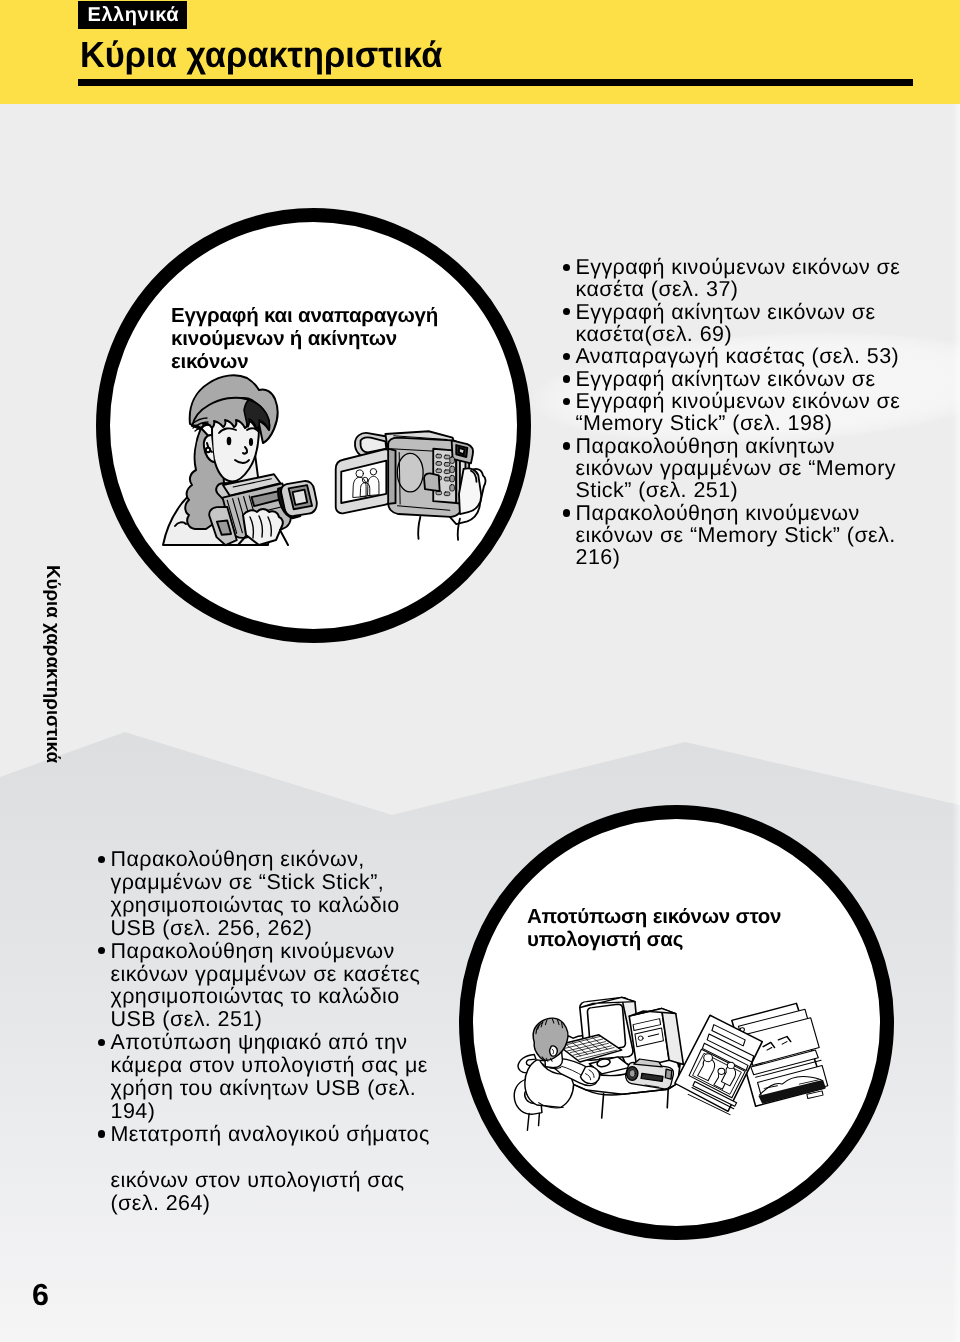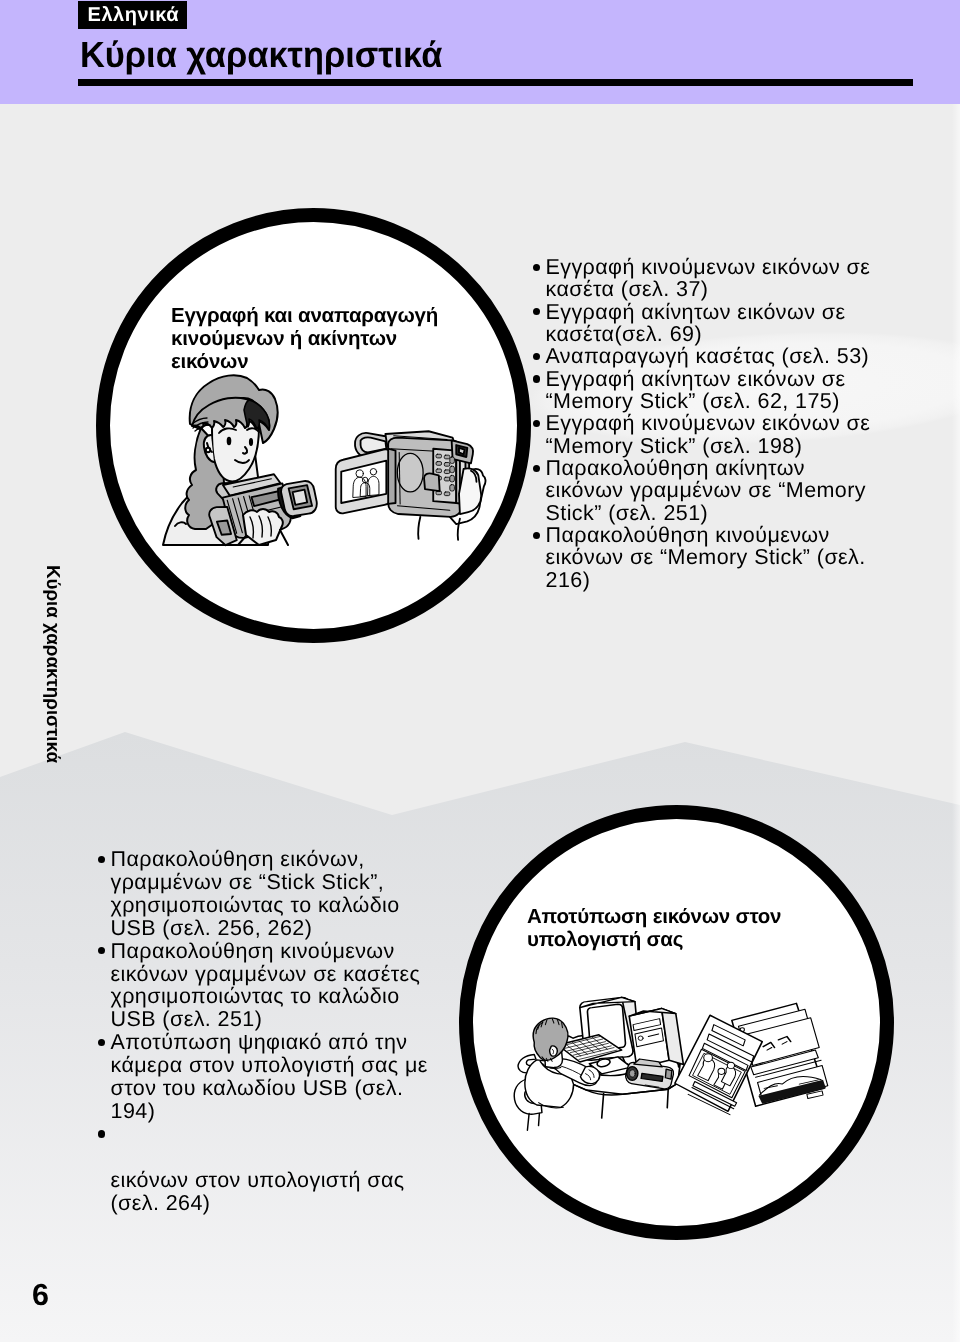--- a/index.html
+++ b/index.html
@@ -1,19 +1,19 @@
 <!DOCTYPE html>
 <html lang="el"><head>
 <meta charset="utf-8">
 <title>Page</title>
 <style>
   html,body{margin:0;padding:0;}
   body{width:960px;height:1342px;overflow:hidden;background:#ffffff;
        font-family:"Liberation Sans",sans-serif;-webkit-font-smoothing:antialiased;text-rendering:geometricPrecision;}
-  #page{position:relative;width:960px;height:1342px;overflow:hidden;background:#c4b5fd;}
+  #page{position:relative;width:960px;height:1342px;overflow:hidden;background:#fde047;}
 
   
   .lang-badge{position:absolute;left:78px;top:1px;width:109px;height:28px;
     box-sizing:border-box;background:#000;color:#fff;
     font-weight:bold;font-size:20px;line-height:28px;text-indent:9.5px;letter-spacing:0.55px;
     overflow:hidden;white-space:nowrap;}
   .page-title{position:absolute;left:79.5px;top:33px;font-size:36.3px;font-weight:bold;
     line-height:44px;color:#000;white-space:nowrap;
     transform:scaleX(0.947);transform-origin:left top;}
   .title-rule{position:absolute;left:78px;top:79px;width:835px;height:7px;background:#000;}
@@ -34,21 +34,21 @@
     font-size:20.5px;line-height:23px;letter-spacing:-0.2px;white-space:pre-line;}
   #callout1{left:171px;top:304px;width:300px;}
   #callout2{left:527px;top:905px;width:300px;}
 
   
   ul.blist{list-style:none;margin:0;padding:0;position:absolute;z-index:4;
     font-size:21.5px;line-height:22.5px;letter-spacing:0.42px;color:#000;}
   ul.blist li{position:relative;padding-left:13.5px;white-space:nowrap;}
   ul.blist li::before{content:"";position:absolute;left:0.5px;top:7.6px;
     width:7.2px;height:7.2px;border-radius:50%;background:#000;}
-  #list1{left:532px;top:256px;width:350px;line-height:22.35px;}
+  #list1{left:562px;top:256px;width:350px;line-height:22.35px;}
   #list2{left:97px;top:848px;width:320px;line-height:22.9px;}
 
   
   .side-tab{position:absolute;left:62px;top:565px;
     font-size:18.8px;font-weight:bold;color:#000;line-height:18.8px;
     transform:rotate(90deg);transform-origin:0 0;white-space:nowrap;z-index:4;}
 
   
   .pagenum{position:absolute;left:32px;top:1279.5px;font-size:30.5px;font-weight:bold;color:#000;line-height:30.5px;z-index:4;}
 </style>
@@ -423,27 +423,27 @@
 </g>
   </svg>
 
   <div class="callout" id="callout2"><span>Αποτύπωση εικόνων στον</span><br><span>υπολογιστή σας</span></div>
   <div class="callout" id="callout1"><span>Εγγραφή και αναπαραγωγή</span><br><span>κινούμενων ή ακίνητων</span><br><span>εικόνων</span></div>
 
   <ul class="blist" id="list1">
       <li><span>Εγγραφή κινούμενων εικόνων σε</span><br><span>κασέτα (σελ. 37)</span></li>
       <li><span>Εγγραφή ακίνητων εικόνων σε</span><br><span>κασέτα(σελ. 69)</span></li>
       <li><span>Αναπαραγωγή κασέτας (σελ. 53)</span></li>
-      <li><span>Εγγραφή ακίνητων εικόνων σε</span><br><span>“Memory Stick” (σελ. 62, 175)</span></li>
+      <li><span>Εγγραφή ακίνητων εικόνων σε</span><br></li>
       <li><span>Εγγραφή κινούμενων εικόνων σε</span><br><span>“Memory Stick” (σελ. 198)</span></li>
       <li><span>Παρακολούθηση ακίνητων</span><br><span>εικόνων γραμμένων σε “Memory</span><br><span>Stick” (σελ. 251)</span></li>
       <li><span>Παρακολούθηση κινούμενων</span><br><span>εικόνων σε “Memory Stick” (σελ.</span><br><span> 216)</span></li>
     </ul>
   <ul class="blist" id="list2">
       <li><span>Παρακολούθηση εικόνων,</span><br><span>γραμμένων σε “Stick Stick”,</span><br><span>χρησιμοποιώντας το καλώδιο</span><br><span>USB (σελ. 256, 262)</span></li>
       <li><span>Παρακολούθηση κινούμενων</span><br><span>εικόνων γραμμένων σε κασέτες</span><br><span>χρησιμοποιώντας το καλώδιο</span><br><span>USB (σελ. 251)</span></li>
-      <li><span>Αποτύπωση ψηφιακό από την</span><br><span>κάμερα στον υπολογιστή σας με</span><br><span>στον του καλωδίου USB (σελ.</span><br><span> 194)</span></li>
-      <li><br><br><span>εικόνων στον υπολογιστή σας</span><br><span>(σελ. 264)</span></li>
+      <li><span>Αποτύπωση ψηφιακό από την</span><br><span>κάμερα στον υπολογιστή σας με</span><br><span>χρήση του ακίνητων USB (σελ.</span><br><span> 194)</span></li>
+      <li><span>Μετατροπή αναλογικού σήματος</span><br><br><span>εικόνων στον υπολογιστή σας</span><br><span>(σελ. 264)</span></li>
     </ul>
 
   <div class="side-tab">Κύρια χαρακτηριστικά</div>
   <div class="pagenum">6</div>
 </div>
 
 </body></html>

